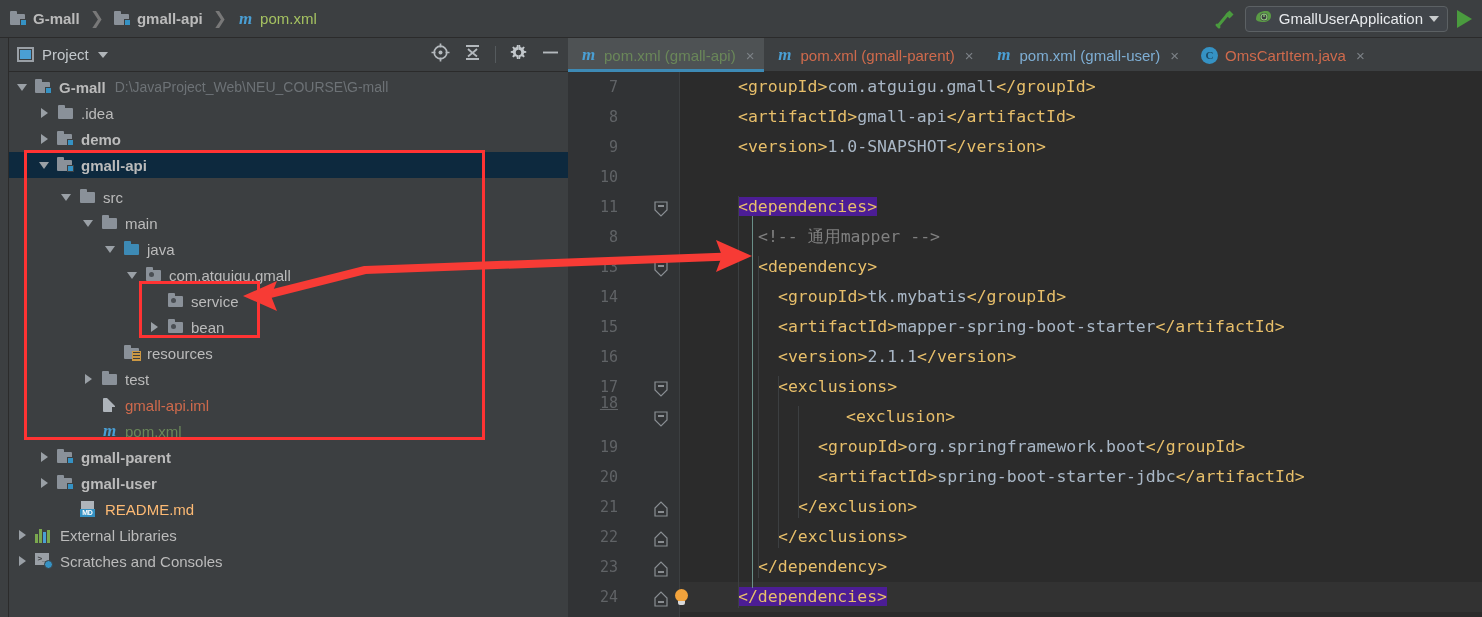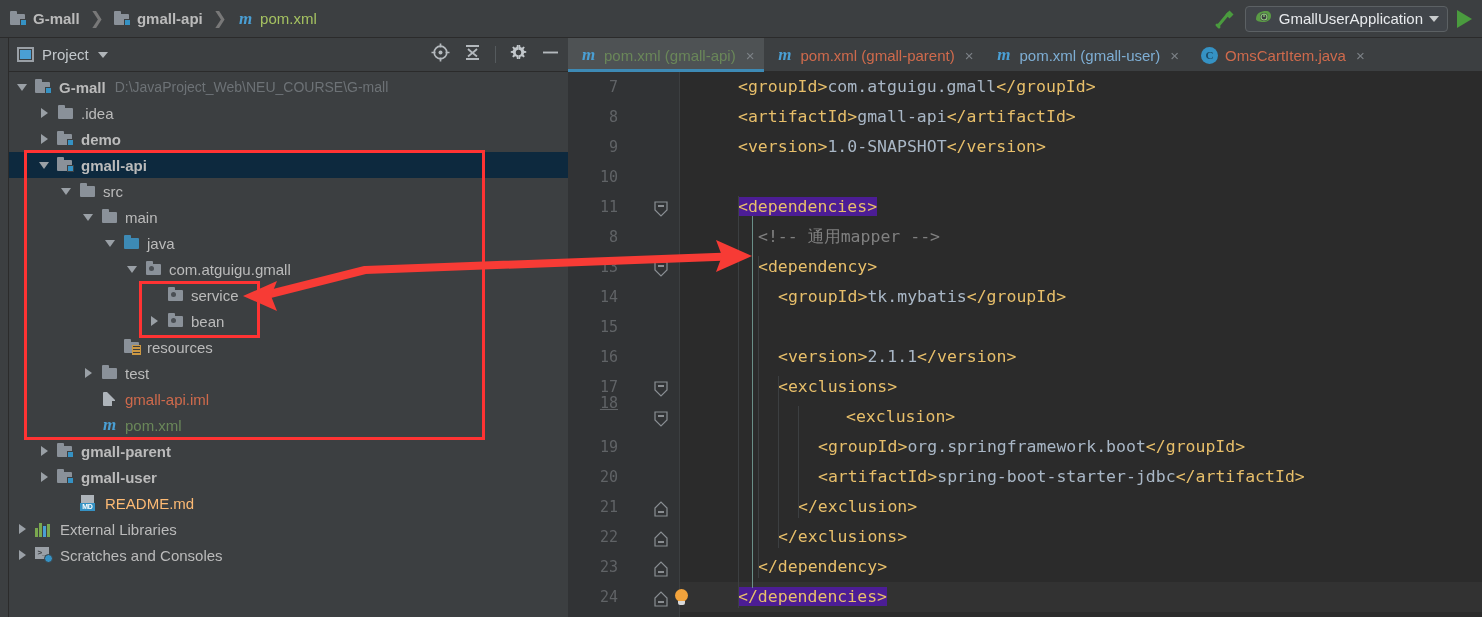--- a/index.html
+++ b/index.html
@@ -365,21 +365,21 @@
       <div class="row sel" style="padding-left: 30px;">
         <span class="arrow open"></span>
         <span class="icwrap">
           <span class="ic ic-module">
             <span class="fld"></span>
             <span class="dot"></span>
           </span>
         </span>
         <span class="txt b">gmall-api</span>
       </div>
-      <div class="row" style="padding-left: 52px;">
+      <div class="row" style="padding-left: 52px; margin-top: 6px;">
         <span class="arrow open"></span>
         <span class="icwrap">
           <span class="ic ic-folder">
             <span class="fld"></span>
           </span>
         </span>
         <span class="txt">src</span>
       </div>
       <div class="row" style="padding-left: 74px;">
         <span class="arrow open"></span>
@@ -565,20 +565,21 @@
         <div class="codetxt" style="top: 150px; left: 78px;"><span class="cmt">&lt;!-- 通用mapper --&gt;</span></div>
         <div class="lnum" style="top: 180px; left: -112px;">13</div>
         <div class="fmark" style="top: 189px; left: -26px;"><svg width="14" height="16" viewBox="0 0 14 16">
             <path d="M1 1 h12 v8 l-6 6 l-6 -6 Z" fill="none" stroke="#8a8f93" stroke-width="1.2"></path>
             <path d="M4 5 h6" stroke="#b0b5b9" stroke-width="1.4"></path>
           </svg></div>
         <div class="codetxt" style="top: 180px; left: 78px;"><span class="tagc">&lt;dependency&gt;</span></div>
         <div class="lnum" style="top: 210px; left: -112px;">14</div>
         <div class="codetxt" style="top: 210px; left: 98px;"><span class="tagc">&lt;groupId&gt;</span><span class="valc">tk.mybatis</span><span class="tagc">&lt;/groupId&gt;</span></div>
         <div class="lnum" style="top: 240px; left: -112px;">15</div>
+        <div class="codetxt" style="top: 240px; left: 98px;"><span class="tagc">&lt;artifactId&gt;</span><span class="valc">mapper-spring-boot-starter</span><span class="tagc">&lt;/artifactId&gt;</span></div>
         <div class="lnum" style="top: 270px; left: -112px;">16</div>
         <div class="codetxt" style="top: 270px; left: 98px;"><span class="tagc">&lt;version&gt;</span><span class="valc">2.1.1</span><span class="tagc">&lt;/version&gt;</span></div>
         <div class="lnum" style="top: 300px; left: -112px;">17</div>
         <div class="fmark" style="top: 309px; left: -26px;"><svg width="14" height="16" viewBox="0 0 14 16">
             <path d="M1 1 h12 v8 l-6 6 l-6 -6 Z" fill="none" stroke="#8a8f93" stroke-width="1.2"></path>
             <path d="M4 5 h6" stroke="#b0b5b9" stroke-width="1.4"></path>
           </svg></div>
         <div class="codetxt" style="top: 300px; left: 98px;"><span class="tagc">&lt;exclusions&gt;</span></div>
         <div class="lnum" style="top: 316px; left: -112px; text-decoration: underline;">18</div>
         <div class="fmark" style="top: 339px; left: -26px;"><svg width="14" height="16" viewBox="0 0 14 16">

